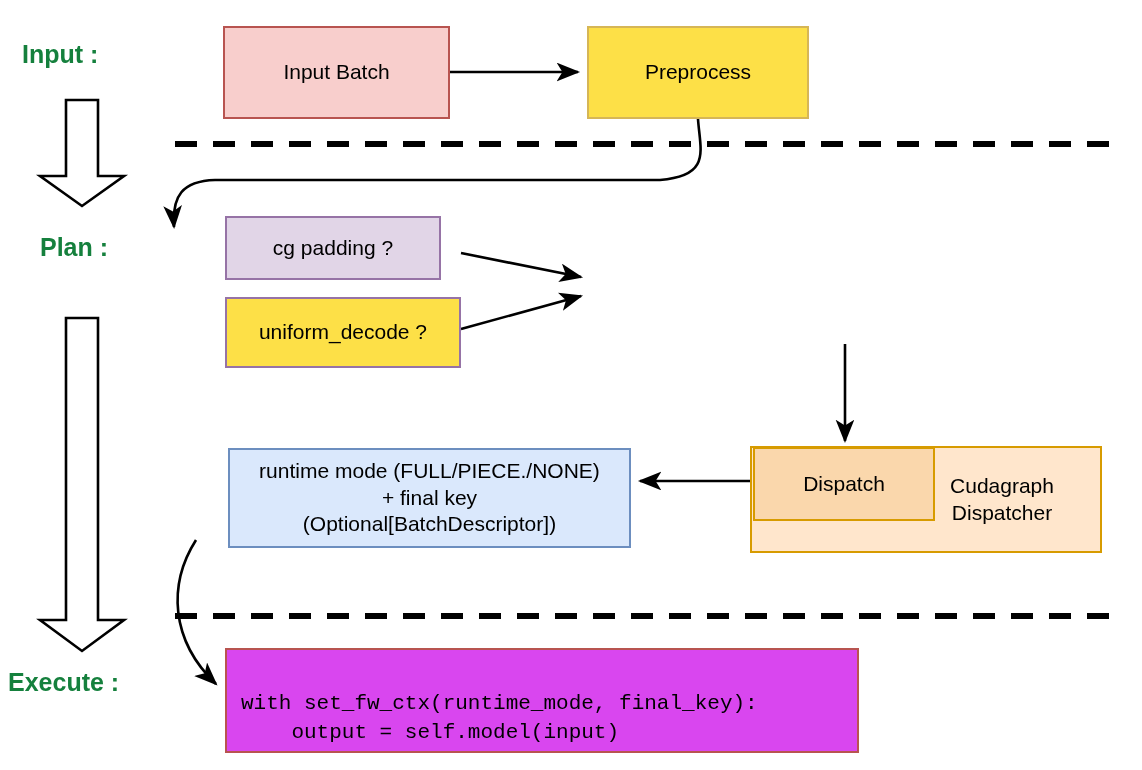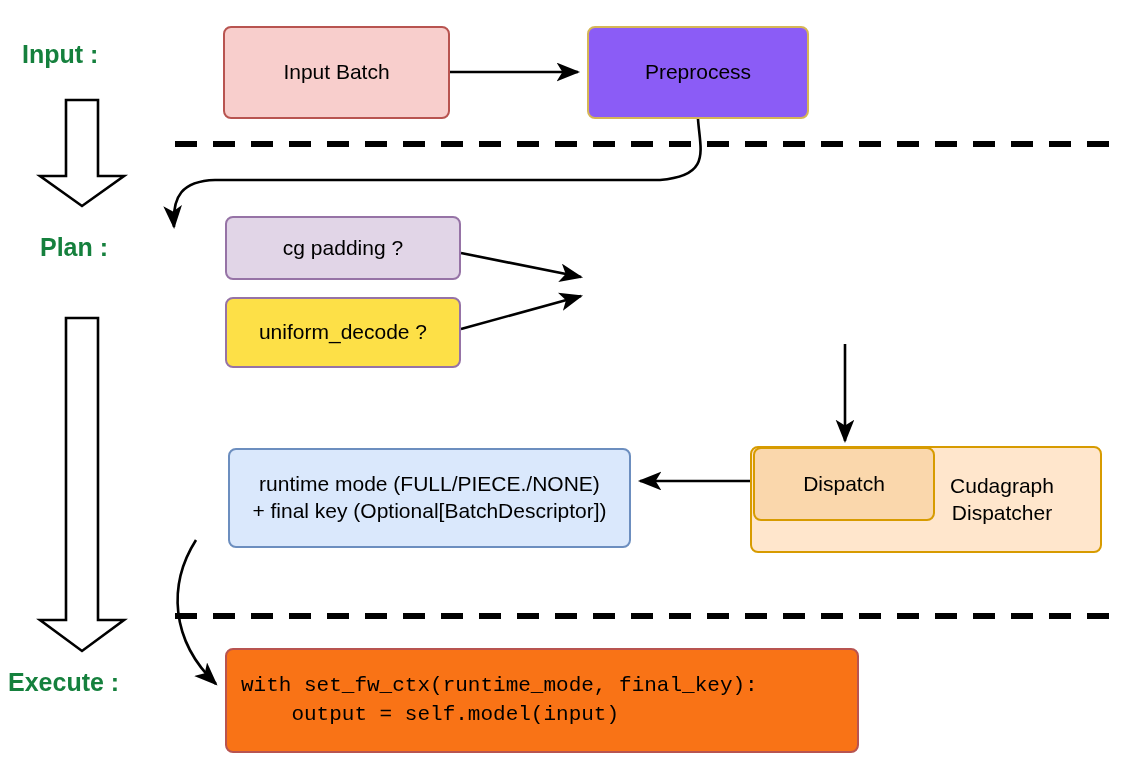--- a/index.html
+++ b/index.html
@@ -29,31 +29,31 @@
     position: absolute;
     font-weight: bold;
     font-size: 25px;
     color: #15803d;
     white-space: nowrap;
     letter-spacing: 0px;
   }
   .node {
     position: absolute;
     box-sizing: border-box;
-    border-radius: 8px;
+    border-radius: 0;
     border-width: 2px;
     border-style: solid;
     display: flex;
     align-items: center;
     justify-content: center;
     text-align: center;
     font-size: 21px;
     line-height: 1.28;
     color: #000000;
-    padding: 4px 10px;
+    padding: 4px 24px;
   }
   .node.code {
     font-family: "Liberation Mono", monospace;
     font-size: 21px;
     justify-content: flex-start;
     align-items: center;
     text-align: left;
     white-space: pre;
     padding-left: 14px;
     line-height: 1.35;
@@ -107,25 +107,25 @@
   </svg>
 
   <div class="stage-label" style="left:22px;  top:40px;">Input :</div>
   <div class="stage-label" style="left:40px;  top:233px;">Plan :</div>
   <div class="stage-label" style="left:8px;   top:668px;">Execute :</div>
 
   <div class="node" style="left:223px; top:26px;  width:227px; height:93px;  background:#f8cecc; border-color:#b85450;">
     <span class="node-text">Input Batch</span>
   </div>
 
-  <div class="node" style="left:587px; top:26px;  width:222px; height:93px;  background:#8b5cf6; border-color:#d6b656;">
+  <div class="node" style="left:587px; top:26px;  width:222px; height:93px;  background:#fde047; border-color:#d6b656;">
     <span class="node-text">Preprocess</span>
   </div>
 
-  <div class="node" style="left:225px; top:216px; width:236px; height:64px;  background:#e1d5e7; border-color:#9673a6;">
+  <div class="node" style="left:225px; top:216px; width:216px; height:64px;  background:#e1d5e7; border-color:#9673a6;">
     <span class="node-text">cg padding ?</span>
   </div>
 
   <div class="node" style="left:225px; top:297px; width:236px; height:71px;  background:#fde047; border-color:#9673a6;">
     <span class="node-text">uniform_decode ?</span>
   </div>
 
 
   <div class="node group" style="left:750px; top:446px; width:352px; height:107px; background:#ffe6cc; border-color:#d79b00;">
     <span class="group-text" style="white-space:pre-line;">Cudagraph
@@ -134,18 +134,18 @@
 
   <div class="node" style="left:753px; top:447px; width:182px; height:74px;  background:#fad7ac; border-color:#d79b00;">
     <span class="node-text">Dispatch</span>
   </div>
 
   <div class="node" style="left:228px; top:448px; width:403px; height:100px; background:#dae8fc; border-color:#6c8ebf;">
     <span class="node-text" style="white-space:pre-line;">runtime mode (FULL/PIECE./NONE)
 + final key (Optional[BatchDescriptor])</span>
   </div>
 
-  <div class="node code" style="left:225px; top:648px; width:634px; height:105px; background:#f97316; border-color:#b85450;">
+  <div class="node code" style="left:225px; top:648px; width:634px; height:105px; background:#d946ef; border-color:#b85450;align-items:flex-end;">
     <span class="node-text">with set_fw_ctx(runtime_mode, final_key):
     output = self.model(input)</span>
   </div>
 
 </div>
 
 </body></html>

